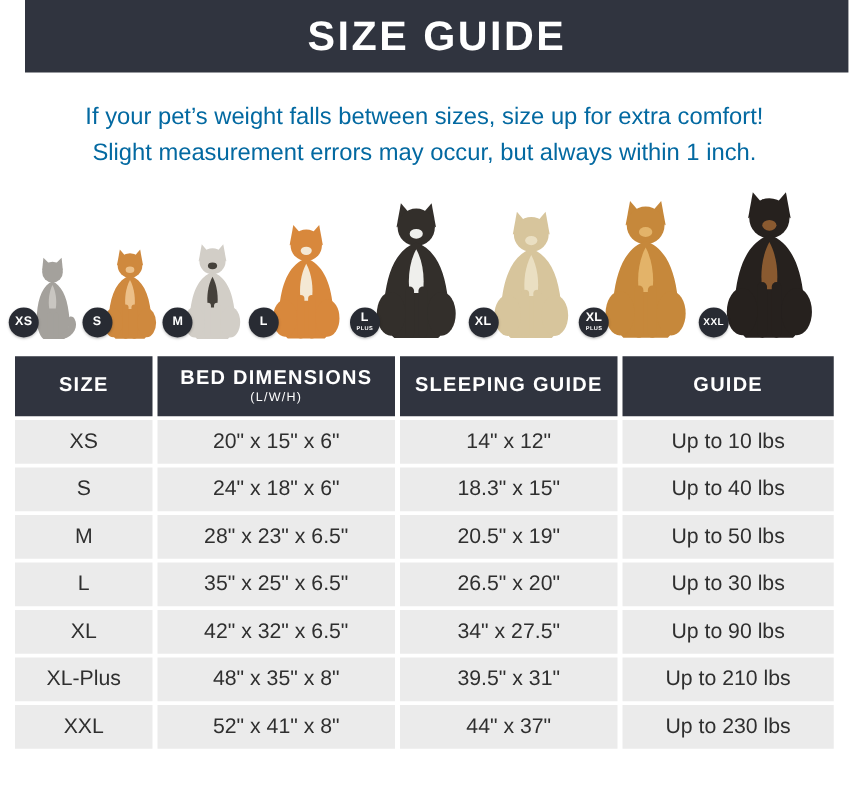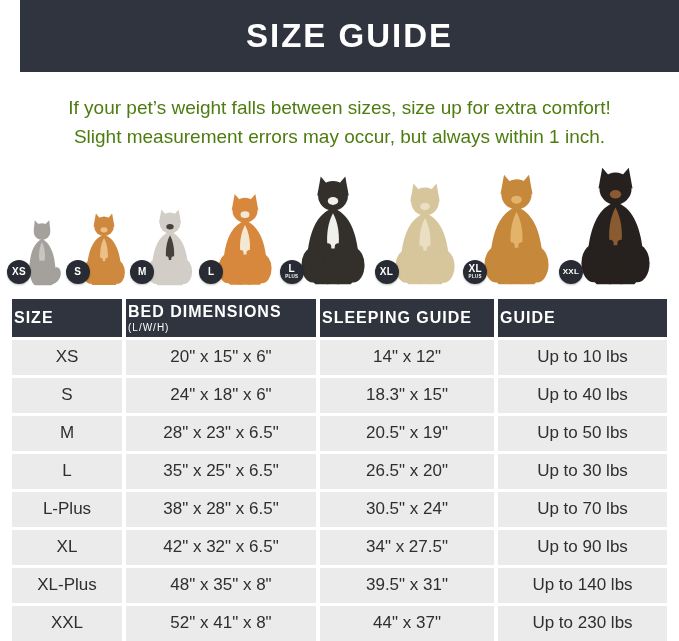--- a/index.html
+++ b/index.html
@@ -2,30 +2,30 @@
 <html style="--dark: #30343f; --badge: #282b33; --row: #ebebeb;"><head>
 <meta charset="utf-8">
 <style>
   html,body{margin:0;padding:0;background:#fff;}
   .page{
     position:relative; width:679px; height:641px; overflow:hidden;
     background:#fff; font-family:"Liberation Sans", sans-serif; color:#2d2d2d;
   }
   
   .titlebar{
-    height:72px; background:var(--dark,#30343f);
+    height:58px; background:var(--dark,#30343f);
     display:flex; align-items:center; justify-content:center;margin-left:20px;
   }
   .titlebar h1{
     margin:0; color:#fff; font-size:33px; font-weight:bold; letter-spacing:2px;
   }
   
   .subtitle{
     margin:21px 10px 0; text-align:center; font-size:19px; line-height:1.55;
-    color:#4d7c0f; font-weight:500;
+    color:#0369a1; font-weight:500;
   }
   
   .animals{
     height:128px; margin:7px 16px 0; display:flex;
     justify-content:space-between; align-items:flex-end;
   }
   .animal-slot{ position:relative; display:flex; align-items:flex-end; }
   .animal-slot svg{ display:block; }
   .badge{
     position:absolute; left:-9px; bottom:3px;
@@ -37,22 +37,22 @@
   .badge .main{ font-size:10px; font-weight:bold; letter-spacing:.3px; }
   .badge.small-main .main{ font-size:8px; }
   .badge .sub{ font-size:4.5px; font-weight:bold; margin-top:1px; letter-spacing:.3px; }
   .badge .sub:empty{ display:none; }
   
   table.size-table{
     table-layout:fixed; border-collapse:separate; border-spacing:4px 3px;
     width:659px; margin:9px auto 0;
   }
   table.size-table th{
-    background:var(--dark,#30343f); color:#fff; height:38px;
-    font-size:16px; font-weight:bold; letter-spacing:1px; text-align:left;
+    background:var(--dark,#30343f); color:#fff; height:48px;
+    font-size:16px; font-weight:bold; letter-spacing:1px; text-align:center;
     padding:0 2px;
   }
   table.size-table th .colsub{
     display:block; font-size:10px; font-weight:normal; letter-spacing:1px; margin-top:1px;
   }
   table.size-table th .colsub:empty{ display:none; }
   table.size-table td{
     background:var(--row,#ebebeb); height:35px; text-align:center;
     font-size:17px; color:#2f2f2f; padding:0 2px;
   }
@@ -244,36 +244,30 @@
           <td>20.5" x 19"</td>
           <td>Up to 50 lbs</td>
         </tr>
         <tr>
           <td>L</td>
           <td>35" x 25" x 6.5"</td>
           <td>26.5" x 20"</td>
           <td>Up to 30 lbs</td>
         </tr>
         <tr>
-          <td>L-Plus</td>
-          <td>38" x 28" x 6.5"</td>
-          <td>30.5" x 24"</td>
-          <td>Up to 70 lbs</td>
-        </tr>
-        <tr>
           <td>XL</td>
           <td>42" x 32" x 6.5"</td>
           <td>34" x 27.5"</td>
           <td>Up to 90 lbs</td>
         </tr>
         <tr>
           <td>XL-Plus</td>
           <td>48" x 35" x 8"</td>
           <td>39.5" x 31"</td>
-          <td>Up to 140 lbs</td>
+          <td>Up to 210 lbs</td>
         </tr>
         <tr>
           <td>XXL</td>
           <td>52" x 41" x 8"</td>
           <td>44" x 37"</td>
           <td>Up to 230 lbs</td>
         </tr>
       </tbody>
   </table>
 

